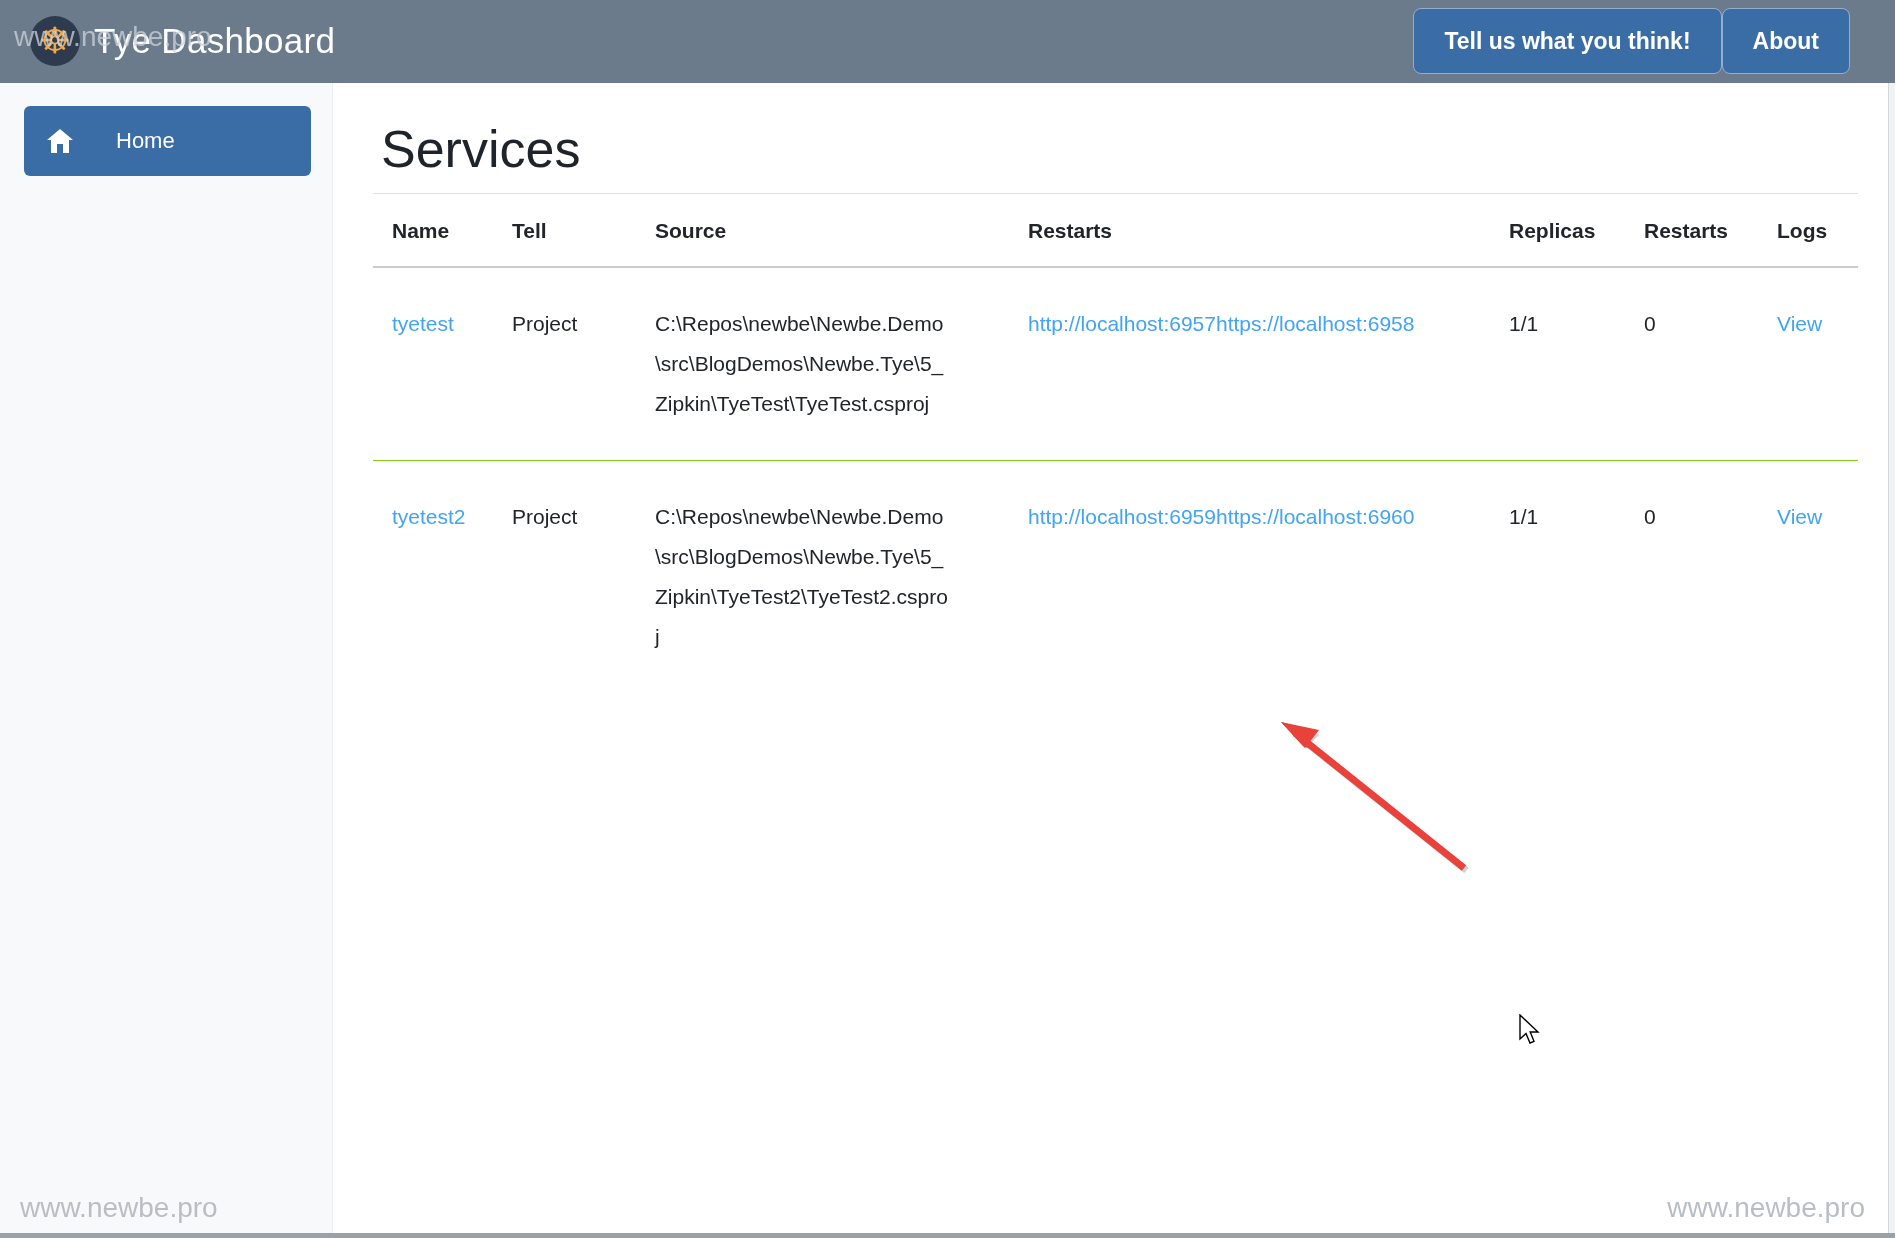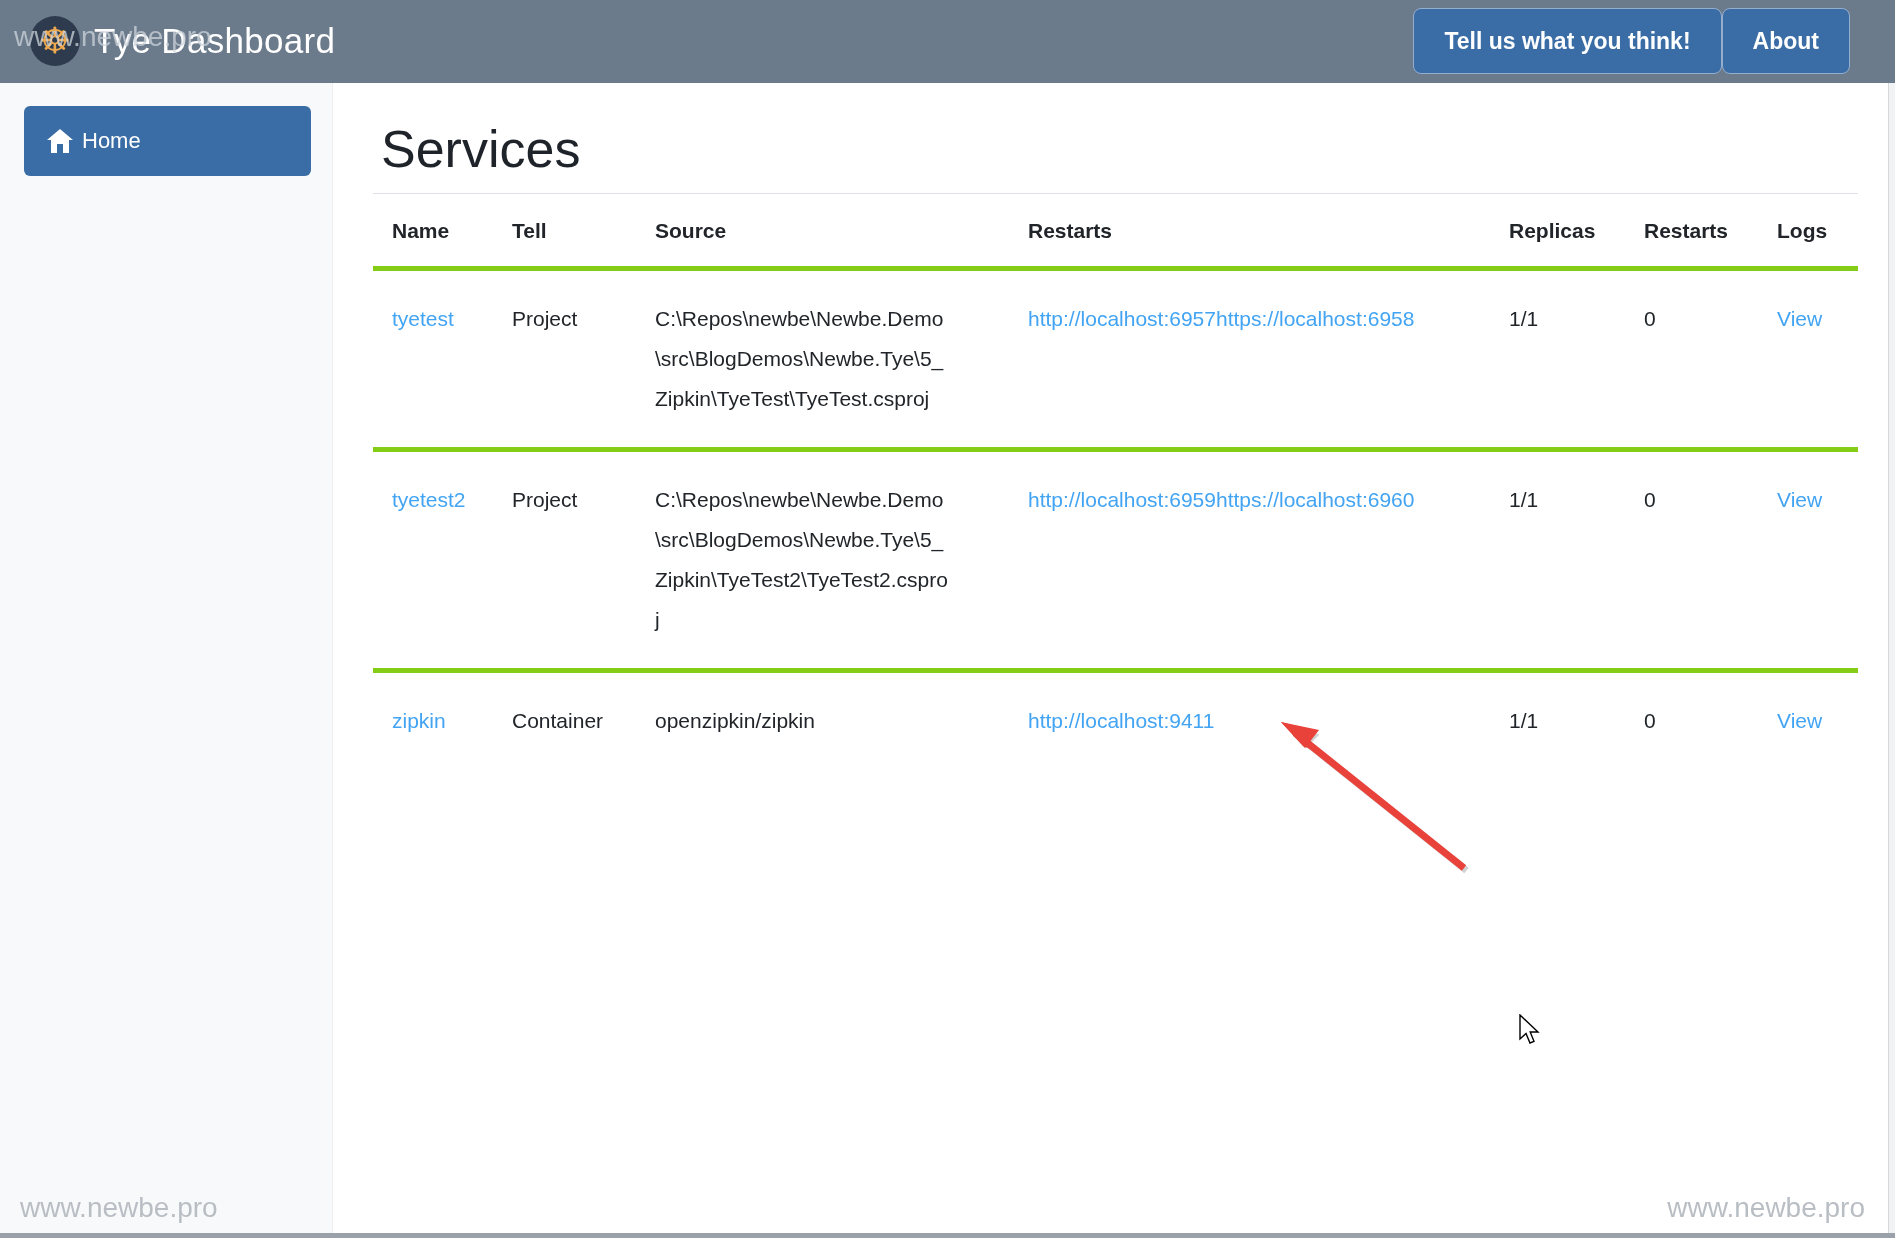--- a/index.html
+++ b/index.html
@@ -19,33 +19,33 @@
 
   
   .wm { position:absolute; font-size:28px; color:#b9bec4; z-index:6; pointer-events:none; }
   .wm-top { left:14px; top:21px; color:rgba(205,212,219,0.75); }
   .wm-bl { left:20px; top:1192px; }
   .wm-br { right:30px; top:1192px; }
 
   
   .sidebar { position:absolute; left:0; top:83px; width:333px; height:1150px; background:#f8f9fa; border-right:1px solid #eceff1; }
   .home-btn { position:absolute; left:24px; top:23px; width:287px; height:70px; background:#3a6da5; border:none;
-              border-radius:6px; color:#fff; display:flex; align-items:center; gap:8px; padding-left:22px;
+              border-radius:6px; color:#fff; display:flex; align-items:center; gap:42px; padding-left:22px;
               font-family:"Liberation Sans", sans-serif; font-size:22px; cursor:pointer; }
   .home-icon svg { display:block; }
 
   
   .main { position:absolute; left:333px; top:83px; width:1555px; height:1151px; background:#fff; }
   .page-title { position:absolute; left:48px; top:36px; font-size:52px; font-weight:400; color:#1f232a; }
 
   table.services { position:absolute; left:40px; top:110px; width:1485px; border-collapse:collapse; table-layout:fixed;
                    font-size:21px; }
   table.services th { text-align:left; font-weight:bold; padding:24px 19px 23px 19px; line-height:25px;
                       border-top:1px solid #dee2e6; border-bottom:2px solid #c9cdd1; color:#212529; }
-  table.services td { vertical-align:top; padding:28px 19px; line-height:40px; border-top:5px solid #84cc16; }
+  table.services td { vertical-align:top; padding:36px 19px; line-height:40px; border-top:1px solid #84cc16; }
   table.services a { color:#42a4f3; text-decoration:none; cursor:pointer; }
   .col-name{width:120px;} .col-type{width:143px;} .col-source{width:373px;} .col-bindings{width:481px;}
   .col-replicas{width:135px;} .col-restarts{width:133px;} .col-logs{width:100px;}
 
   
   .anno-arrow { position:absolute; left:1255px; top:700px; z-index:5; pointer-events:none; }
 
   
   .cursor { position:absolute; left:1518px; top:1014px; z-index:7; pointer-events:none; }
 
@@ -131,31 +131,20 @@
               <div>C:\Repos\newbe\Newbe.Demo</div>
               <div>\src\BlogDemos\Newbe.Tye\5_</div>
               <div>Zipkin\TyeTest2\TyeTest2.cspro</div>
               <div>j</div>
             </td>
             <td><a>http://localhost:6959</a><a>https://localhost:6960</a></td>
             <td>1/1</td>
             <td>0</td>
             <td><a>View</a></td>
           </tr>
-          <tr>
-            <td><a>zipkin</a></td>
-            <td>Container</td>
-            <td>
-              <div>openzipkin/zipkin</div>
-            </td>
-            <td><a>http://localhost:9411</a></td>
-            <td>1/1</td>
-            <td>0</td>
-            <td><a>View</a></td>
-          </tr>
         </tbody>
     </table>
   </div>
 
   <svg class="anno-arrow" width="230" height="185" viewBox="0 0 230 185">
     <g>
       <line x1="209" y1="168" x2="40" y2="33" stroke="#9a9a9a" stroke-opacity="0.45" stroke-width="7" transform="translate(2.5,2.5)"></line>
       <polygon points="26,22 62,32 48,46" fill="#9a9a9a" fill-opacity="0.45" transform="translate(2.5,2.5)"></polygon>
       <line x1="209" y1="168" x2="40" y2="33" stroke="#e8423a" stroke-width="7"></line>
       <polygon points="26,22 62,32 54,38 58,50 48,46" fill="#e8423a"></polygon>

